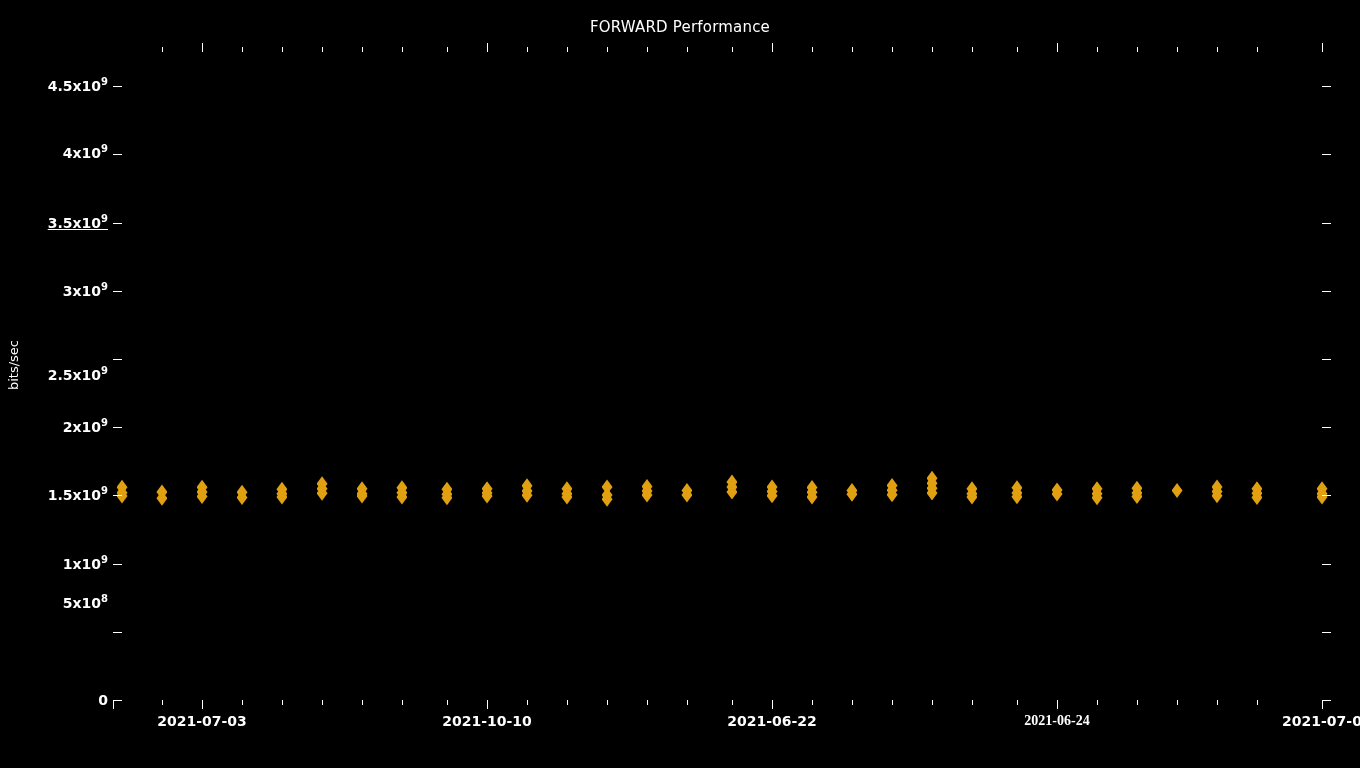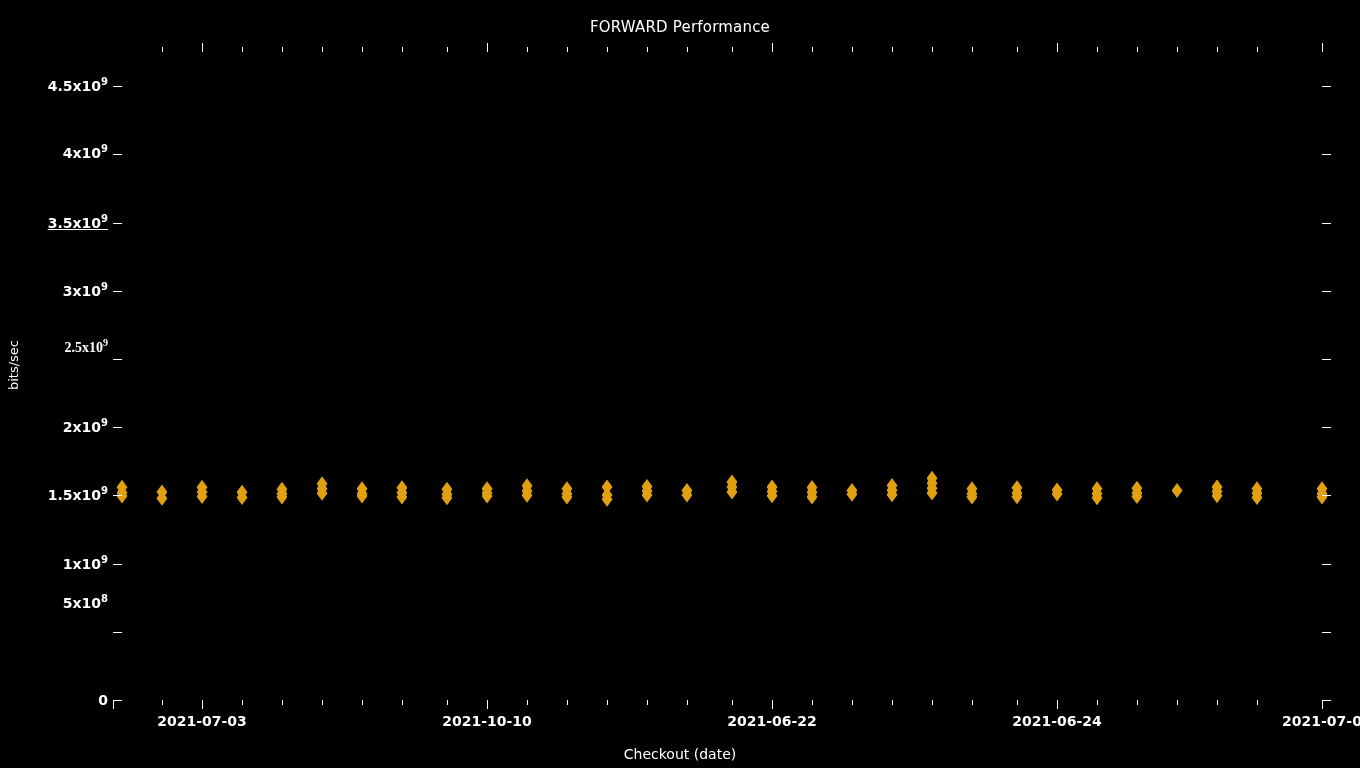--- a/index.html
+++ b/index.html
@@ -145,28 +145,27 @@
 </style>
 </head>
 <body>
 
 <div id="chart-root">
 
   <div class="chart-title">FORWARD Performance</div>
 
   <div class="axis-title-y">bits/sec</div>
 
-  <div class="axis-title-x">Checkout (date)</div>
 
   <div id="ylabel-col">
       <div class="ylabel" style="top: 34.1053px;">4.5x10<sup>9</sup></div>
       <div class="ylabel" style="top: 101px;">4x10<sup>9</sup></div>
       <div class="ylabel" style="top: 170.526px; text-decoration: underline;">3.5x10<sup>9</sup></div>
       <div class="ylabel" style="top: 238.737px;">3x10<sup>9</sup></div>
-      <div class="ylabel" style="top: 296px; font-family: Liberation Serif, serif;">2.5x10<sup>9</sup></div>
+      <div class="ylabel" style="top: 323px;">2.5x10<sup>9</sup></div>
       <div class="ylabel" style="top: 375.158px;">2x10<sup>9</sup></div>
       <div class="ylabel" style="top: 443.368px;">1.5x10<sup>9</sup></div>
       <div class="ylabel" style="top: 511.579px;">1x10<sup>9</sup></div>
       <div class="ylabel" style="top: 551px;">5x10<sup>8</sup></div>
       <div class="ylabel" style="top: 648px;">0</div>
     </div>
 
   <div id="plot-area">
     <div id="marker-layer">
         <div class="marker" style="left: 0px; top: 435.183px; background: rgb(224, 160, 17);"></div>
@@ -334,17 +333,17 @@
         <div class="tick tick-x-bottom minor" style="left: 1095px; top: 648px;"></div>
         <div class="tick tick-x-top minor" style="left: 1134.96px; top: -5px;"></div>
         <div class="tick tick-x-bottom minor" style="left: 1134.96px; top: 648px;"></div>
       </div>
   </div>
 
   <div id="xlabel-row">
       <div class="xlabel" style="left: 202.04px;">2021-07-03</div>
       <div class="xlabel" style="left: 487.04px;">2021-10-10</div>
       <div class="xlabel" style="left: 772.04px;">2021-06-22</div>
-      <div class="xlabel" style="left: 1057.04px;">2021-06-24</div>
+      <div class="xlabel" style="left: 1057.04px; font-family: Liberation Serif, serif;">2021-06-24</div>
       <div class="xlabel" style="left: 1322px;">2021-07-0</div>
     </div>
 
 </div>
 
 </body></html>

